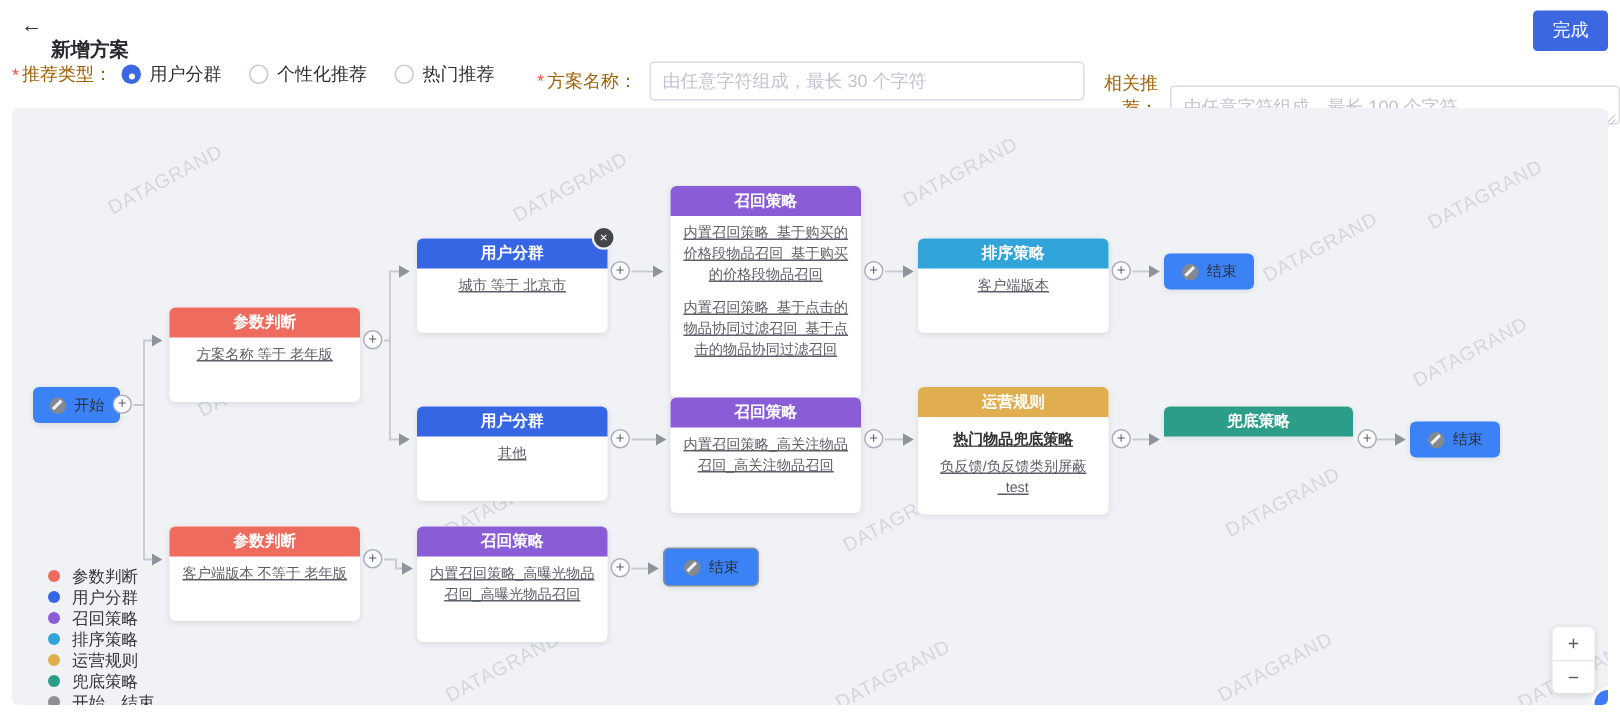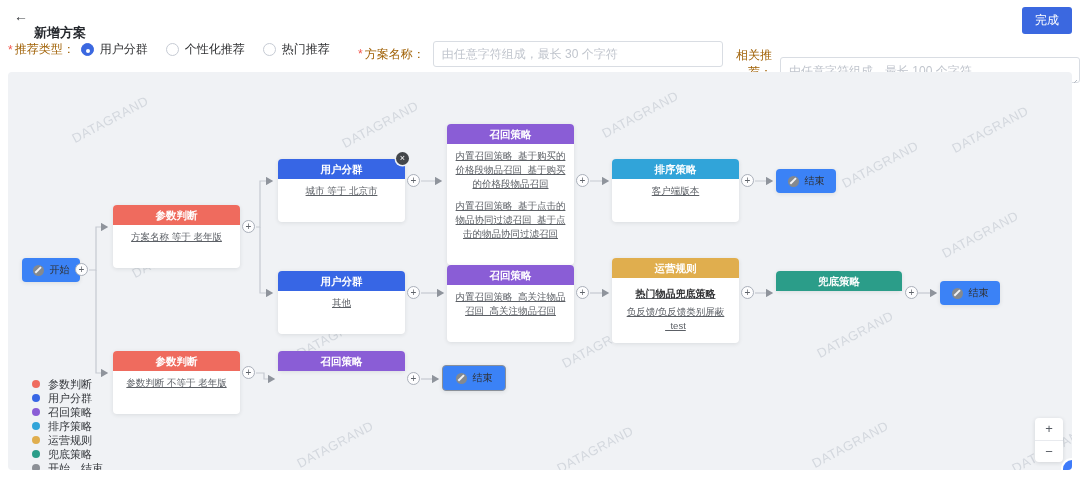--- a/index.html
+++ b/index.html
@@ -163,21 +163,21 @@
   <div class="plus" style="left:67px;top:191px">+</div>
 
   <div class="node" style="left:105px;top:133px">
     <div class="node-hd hd-param">参数判断</div>
     <div class="node-bd">方案名称 等于 老年版</div>
   </div>
   <div class="plus" style="left:234px;top:148px">+</div>
 
   <div class="node" style="left:105px;top:279px">
     <div class="node-hd hd-param">参数判断</div>
-    <div class="node-bd">参数判断 不等于 老年版</div>
+    <div class="node-bd">客户端版本 不等于 老年版</div>
   </div>
   <div class="plus" style="left:234px;top:294px">+</div>
 
   <div class="node" style="left:270px;top:87px">
     <div class="node-hd hd-user">用户分群</div>
     <div class="node-bd">城市 等于 北京市</div>
   </div>
   <div class="close-badge" style="left:388px;top:80px">×</div>
   <div class="plus" style="left:399px;top:102px">+</div>
 
@@ -227,20 +227,21 @@
   </div>
   <div class="plus" style="left:897px;top:214px">+</div>
 
   <div class="pill" style="left:932px;top:209px;width:60px">
     <span class="term-icon"></span>
     <span>结束</span>
   </div>
 
   <div class="node" style="left:270px;top:279px">
     <div class="node-hd hd-recall">召回策略</div>
+    <div class="node-bd">内置召回策略_高曝光物品召回_高曝光物品召回</div>
   </div>
   <div class="plus" style="left:399px;top:300px">+</div>
 
   <div class="pill selected" style="left:434px;top:293px;width:64px;height:26px">
     <span class="term-icon"></span>
     <span>结束</span>
   </div>
 
   <div class="legend">
     <div class="legend-row">

